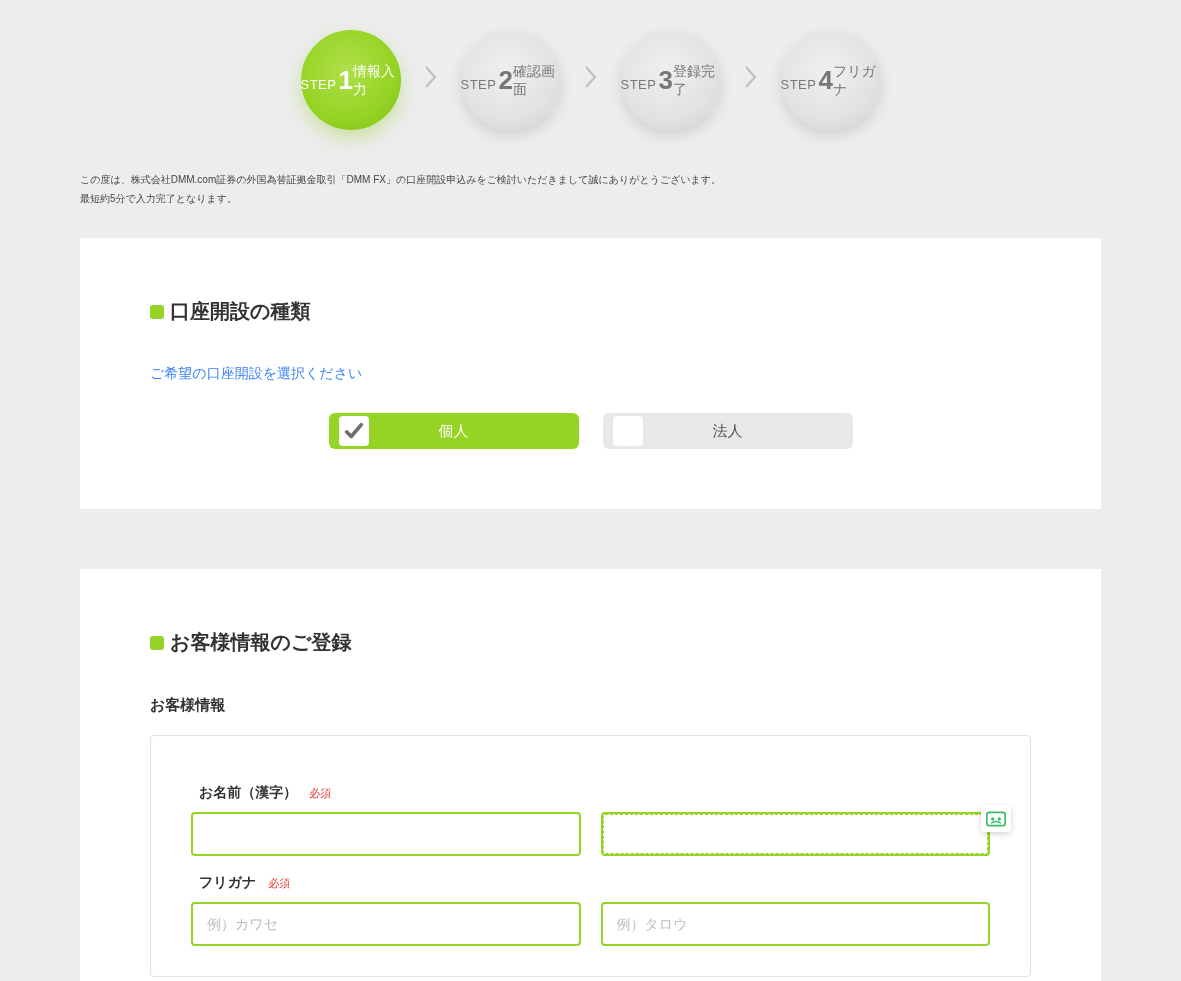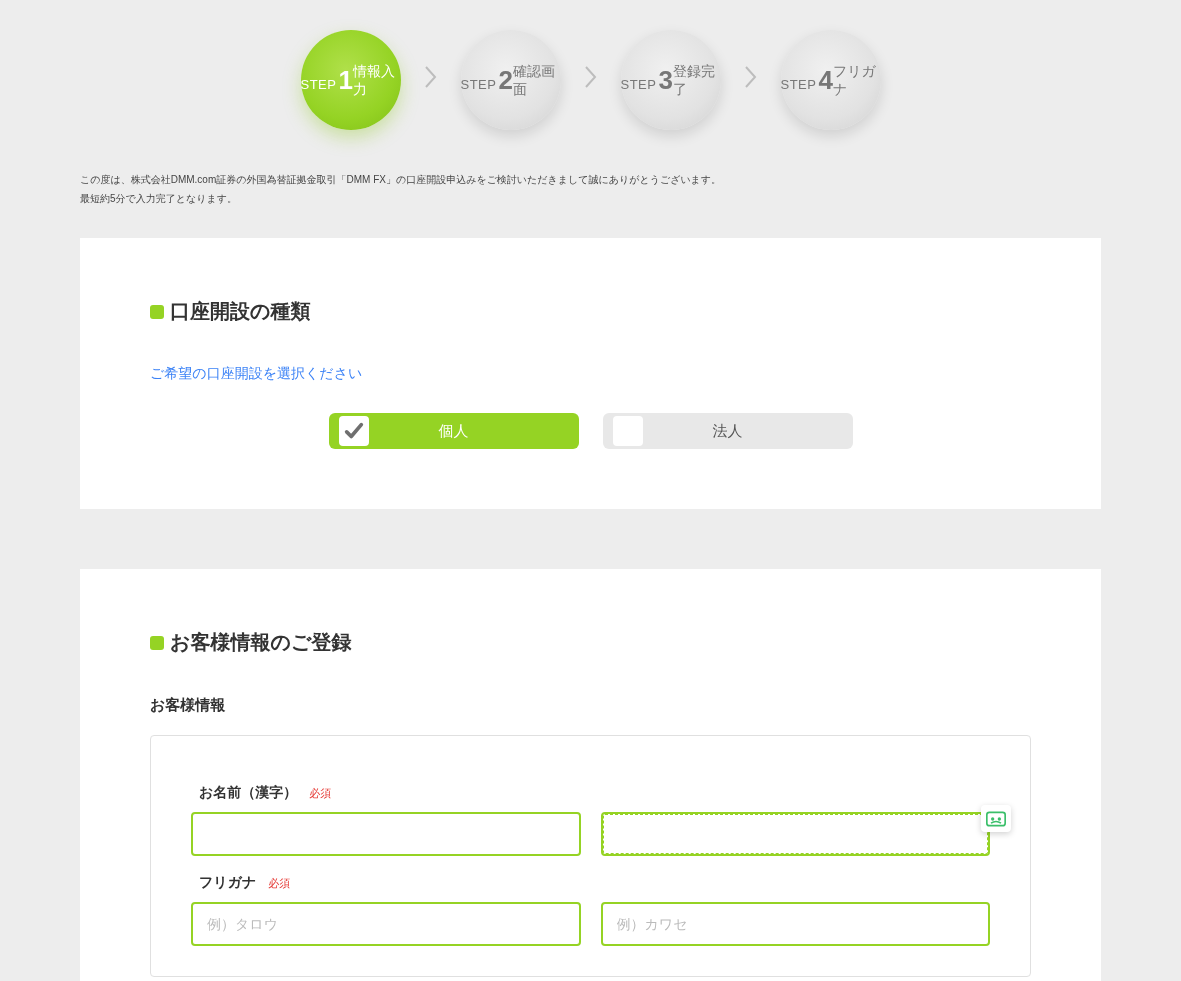--- a/index.html
+++ b/index.html
@@ -171,22 +171,22 @@
       <div class="field-row">
         <input type="text" value="" style="">
         <input type="text" class="dashed" value="" style="">
       </div>
 
       <div class="field-label">
         <span>フリガナ</span>
         <span class="req-badge">必須</span>
       </div>
       <div class="field-row">
+        <input type="text" placeholder="例）カワセ" style="">
         <input type="text" placeholder="例）タロウ" style="">
-        <input type="text" placeholder="例）カワセ" style="">
       </div>
     </div>
   </div>
 
   <div class="pw-widget">
     <svg viewBox="0 0 24 18">
       <rect x="1" y="1" width="22" height="16" rx="3" fill="none" stroke="#3bbf6a" stroke-width="2"></rect>
       <circle cx="8" cy="9" r="2" fill="#3bbf6a"></circle>
       <circle cx="16" cy="9" r="2" fill="#3bbf6a"></circle>
       <path d="M6 14 Q12 10 18 14" fill="none" stroke="#3bbf6a" stroke-width="2"></path>

